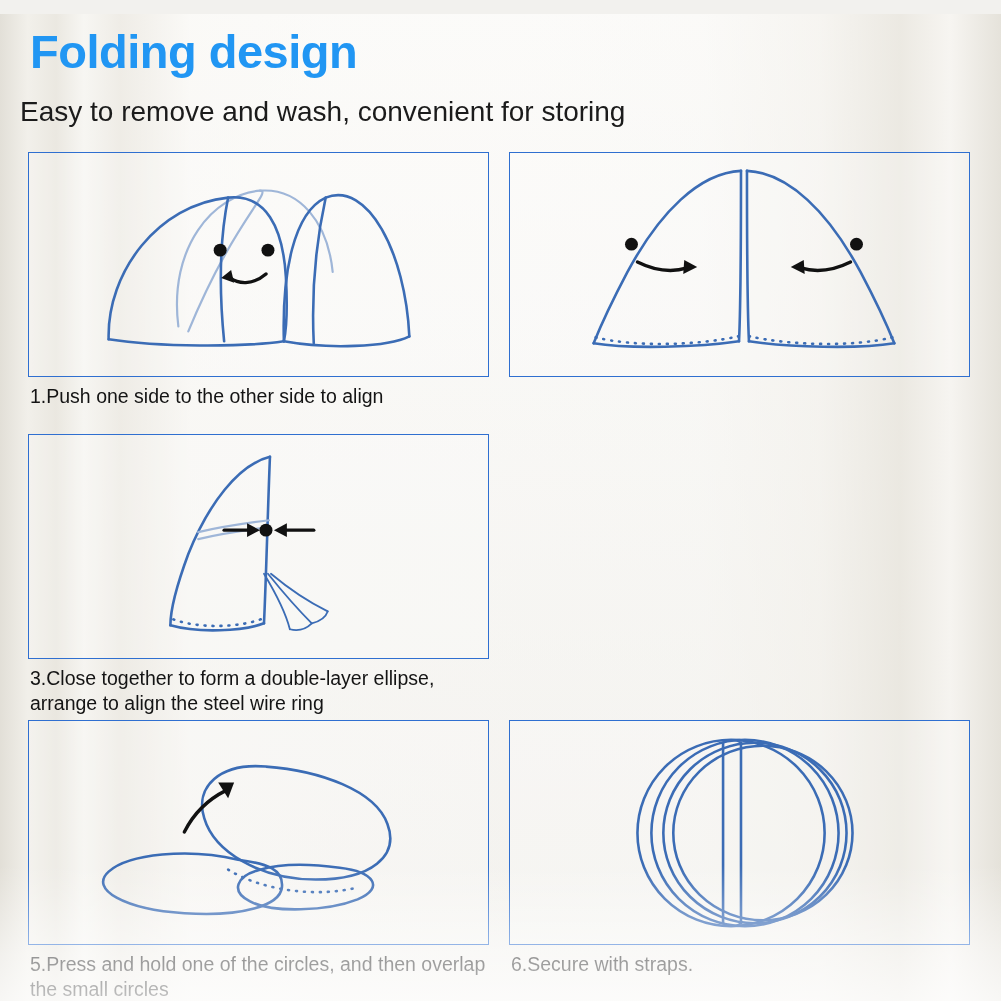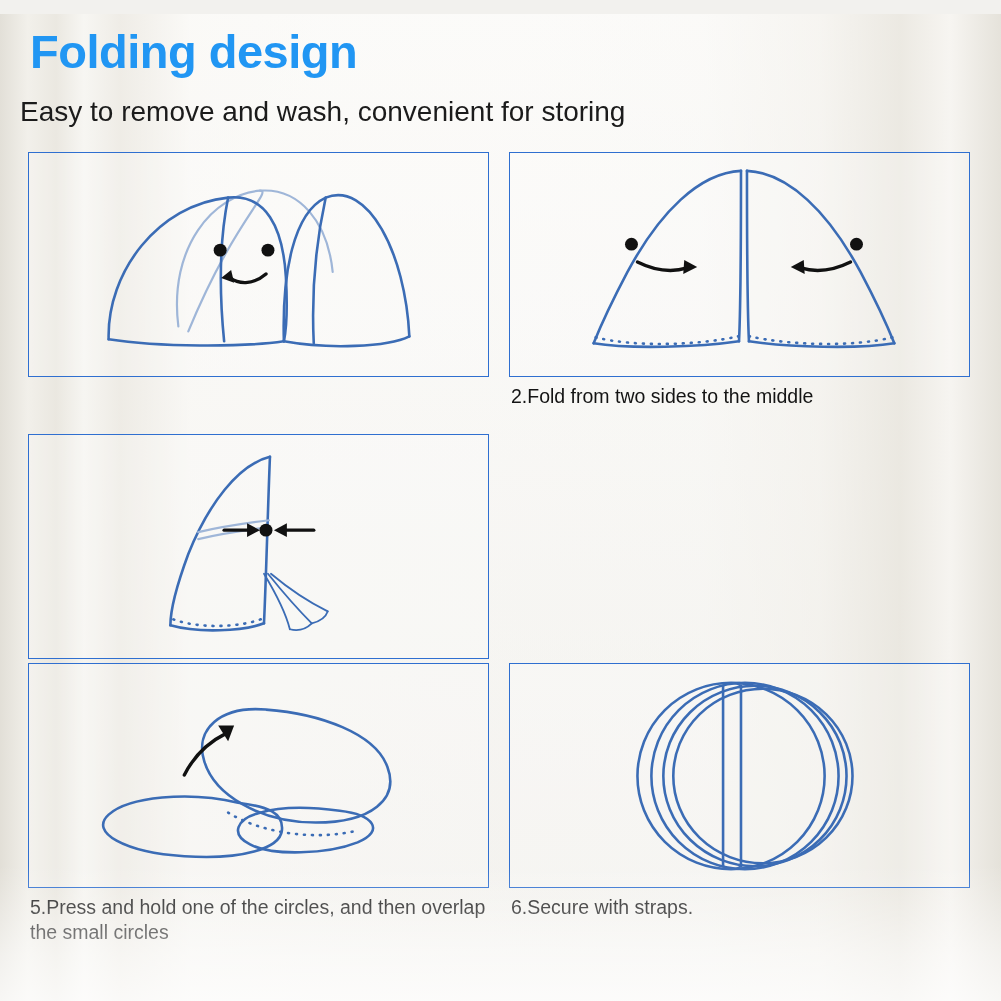--- a/index.html
+++ b/index.html
@@ -175,20 +175,21 @@
             <circle class="dot" cx="219" cy="240" r="0"></circle>
             <circle class="dot" cx="219" cy="240" r="0"></circle>
             <circle class="dot" cx="219" cy="100" r="0"></circle>
             <circle class="dot" cx="192" cy="98" r="6.5"></circle>
             <circle class="dot" cx="240" cy="98" r="6.5"></circle>
 
             <path class="arrow" d="M238,122 C224,134 210,132 202,126"></path>
             <path class="arrowhead" d="M203,118 L193,126 L206,131 Z"></path>
           </svg>
         </div>
+        <div class="caption">1.Push one side to the other side to align</div>
       </div>
 
       <div class="cell">
         <div class="panel">
           <svg viewBox="0 0 461 225" preserveAspectRatio="none">
 
             <path class="stroke" d="M232,18 C190,20 150,60 118,120 C98,158 88,182 84,192"></path>
             <path class="stroke" d="M232,18 C232,70 232,150 230,190"></path>
             <path class="stroke" d="M84,192 C120,198 190,196 230,190"></path>
             <path class="dotted" d="M86,186 C125,196 190,194 229,185"></path>
@@ -200,21 +201,20 @@
 
             <circle class="dot" cx="122" cy="92" r="6.5"></circle>
             <circle class="dot" cx="348" cy="92" r="6.5"></circle>
 
             <path class="arrow" d="M128,110 C148,120 165,120 178,116"></path>
             <path class="arrowhead" d="M175,108 L188,115 L174,122 Z"></path>
             <path class="arrow" d="M342,110 C322,120 305,120 292,116"></path>
             <path class="arrowhead" d="M295,108 L282,115 L296,122 Z"></path>
           </svg>
         </div>
-        <div class="caption">2.Fold from two sides to the middle</div>
       </div>
 
     </div>
 
     <div class="row">
 
       <div class="cell">
         <div class="panel">
           <svg viewBox="0 0 461 225" preserveAspectRatio="none">
             <path class="stroke" d="M242,22 C210,30 180,70 160,120 C146,158 142,180 142,192"></path>
@@ -231,20 +231,21 @@
             <path class="stroke-thin" d="M284,190 C292,188 298,184 300,178"></path>
 
             <circle class="dot" cx="238" cy="96" r="6.5"></circle>
 
             <path class="arrow" d="M196,96 C208,96 216,96 222,96"></path>
             <path class="arrowhead" d="M219,89 L232,96 L219,103 Z"></path>
             <path class="arrow" d="M286,96 C274,96 264,96 256,96"></path>
             <path class="arrowhead" d="M259,89 L246,96 L259,103 Z"></path>
           </svg>
         </div>
+        <div class="caption">3.Close together to form a double-layer ellipse, arrange to align the steel wire ring</div>
       </div>
 
 
     </div>
 
     <div class="row">
 
       <div class="cell">
         <div class="panel">
           <svg viewBox="0 0 461 225" preserveAspectRatio="none">

